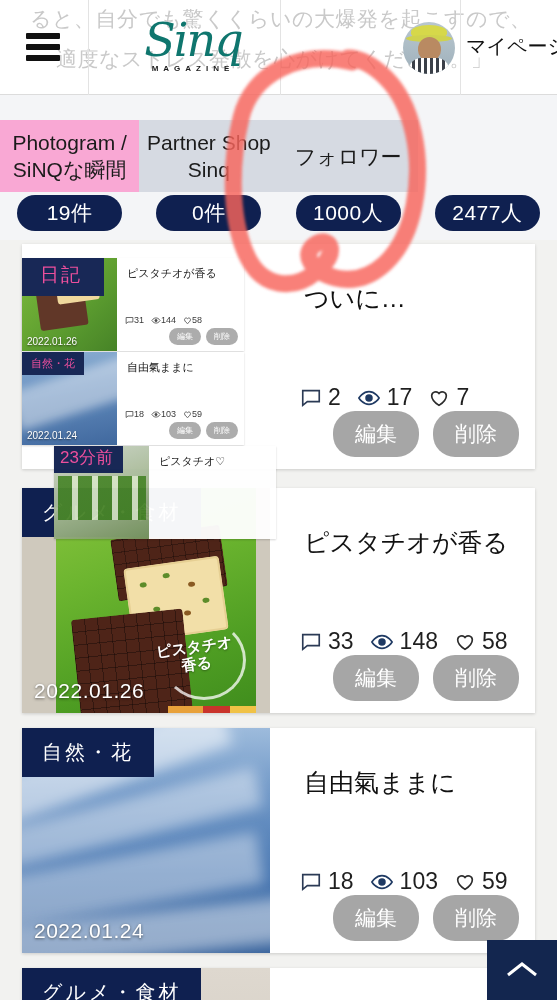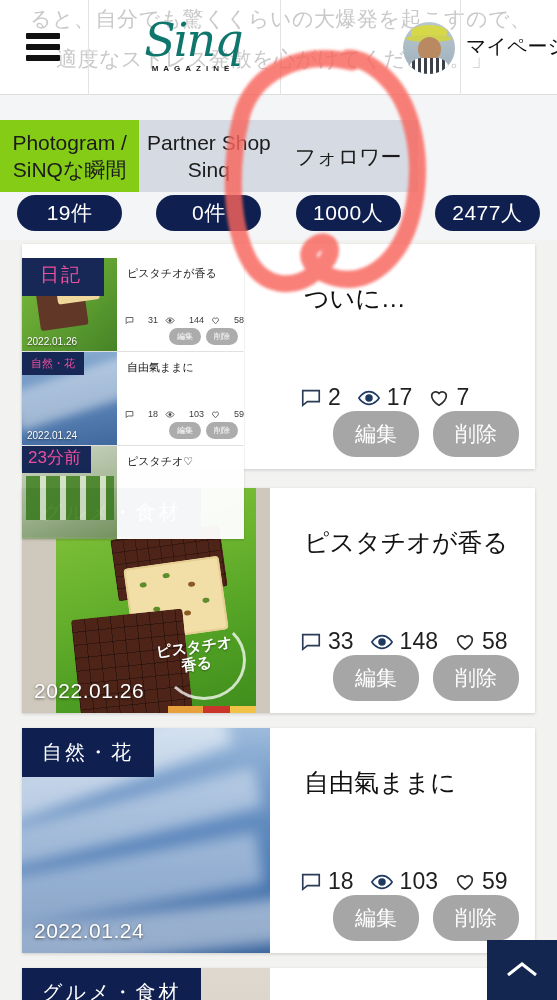--- a/index.html
+++ b/index.html
@@ -92,21 +92,21 @@
   .tabs{
     position:absolute; left:0; top:25px; width:557px; height:72px;
     display:flex;
   }
   .tab{
     flex:0 0 139.25px; height:72px;
     display:flex; align-items:center; justify-content:center; text-align:center;
     font-size:21px; line-height:27px; color:#1b1b1b;
     background:#d6dae2; cursor:pointer;
   }
-  .tab.active{ background:#84cc16; }
+  .tab.active{ background:#f9a8d4; }
   .tab span{ display:block; padding:0 4px; }
 
   .pills{
     position:absolute; left:0; top:100px; width:557px; height:40px;
     display:flex;
   }
   .pill-cell{ flex:0 0 139.25px; display:flex; justify-content:center; }
   .pill{
     background:#0f2050; color:#ffffff; border-radius:20px;
     height:36px; min-width:105px; padding:0 14px;
@@ -117,21 +117,21 @@
   
   .ghost-layer{
     position:absolute; left:0; top:240px; width:250px; height:245px;
     z-index:15; opacity:0.96; pointer-events:none;
   }
   .gcard{
     position:absolute; left:22px; width:222px; height:93px;
     background:#ffffff; box-shadow:0 1px 2px rgba(0,0,0,.18);
     display:flex; overflow:hidden;
   }
-  .gc1{ top:18px; } .gc2{ top:112px; } .gc3{ top:206px; }
+  .gc1{ top:18px; } .gc2{ top:112px; } .gc3{ top:206px;margin-left:32px; }
   .gthumb{ position:relative; width:95px; height:93px; overflow:hidden; }
   .gthumb.food{
     background:linear-gradient(135deg,#7ab835 0%,#5ea12a 45%,#3f7f1f 100%);
   }
   .gthumb.food:before{
     content:""; position:absolute; left:16px; top:28px; width:48px; height:42px;
     background:#5b2f20; border-radius:3px; transform:rotate(-8deg);
   }
   .gthumb.food:after{
     content:""; position:absolute; left:34px; top:14px; width:42px; height:30px;
@@ -163,21 +163,21 @@
   .gdate{
     position:absolute; left:5px; bottom:4px; color:#fff; font-size:10px;
     text-shadow:0 1px 2px rgba(0,0,0,.6); z-index:3;
   }
   .gbody{ flex:1; position:relative; padding:8px 8px 0 10px; }
   .gtitle{ font-size:11px; color:#111; }
   .gstats{
     position:absolute; left:8px; bottom:26px;
     font-size:9px; color:#333; display:flex; gap:7px; align-items:center;
   }
-  .gstats .gi{ display:inline-flex; align-items:center; gap:14px; }
+  .gstats .gi{ display:inline-flex; align-items:center; gap:0; }
   .gbtns{
     position:absolute; right:6px; bottom:6px; display:flex; gap:5px;
   }
   .gbtn{
     background:#a9a9a9; color:#fff; border-radius:9px;
     font-size:8px; padding:3px 8px;
   }
 
   
   .feed{

